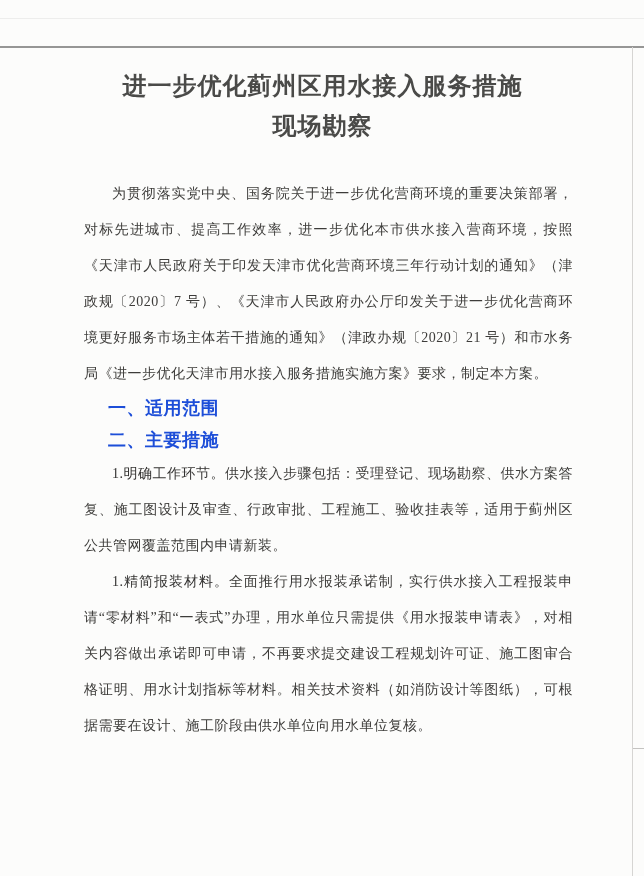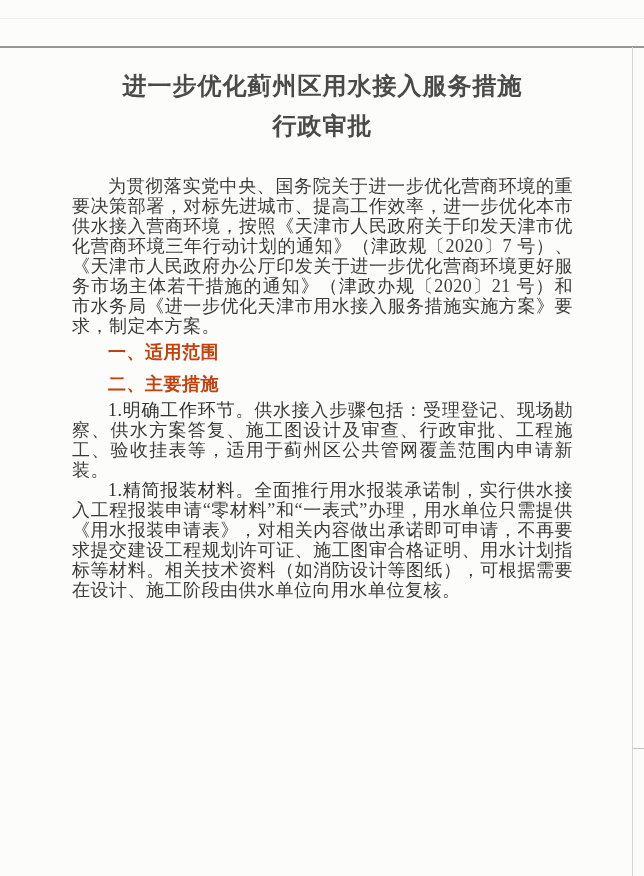--- a/index.html
+++ b/index.html
@@ -39,54 +39,55 @@
     font-family: "Liberation Sans", sans-serif;
     font-size: 24px;
     line-height: 40px;
     font-weight: 600;
     color: #4a4a48;
     text-align: center;
     letter-spacing: 1px;
     margin-bottom: 30px;
   }
   .para {
-    font-size: 18px;
-    line-height: 20px;
+    font-size: 14px;
+    line-height: 36px;
     letter-spacing: 0.5px;
     color: #3d3c3a;
     text-align: justify;
     text-indent: 2em;
+    margin-left: 12px;
   }
   .para-heading {
     font-family: "Liberation Sans", sans-serif;
     font-size: 18px;
     line-height: 32px;
     letter-spacing: 0.5px;
     font-weight: 700;
-    color: #c2410c;
+    color: #1d4ed8;
     text-indent: 2em;
   }
   .item-lead {
     font-weight: 400;
     color: #333231;
   }
 </style>
 </head>
 <body>
 
 <div class="page">
   <div class="rule-faint-top"></div>
   <div class="rule-dark-top"></div>
   <div class="page-edge-vertical"></div>
   <div class="page-edge-tick"></div>
 
   <div class="content">
     <div class="doc-title">
       <div>进一步优化蓟州区用水接入服务措施</div>
-      <div>行政审批</div>
+      <div>现场勘察</div>
     </div>
 
     <p class="para">为贯彻落实党中央、国务院关于进一步优化营商环境的重要决策部署，对标先进城市、提高工作效率，进一步优化本市供水接入营商环境，按照《天津市人民政府关于印发天津市优化营商环境三年行动计划的通知》（津政规〔2020〕7 号）、《天津市人民政府办公厅印发关于进一步优化营商环境更好服务市场主体若干措施的通知》（津政办规〔2020〕21 号）和市水务局《进一步优化天津市用水接入服务措施实施方案》要求，制定本方案。</p>
 
     <p class="para-heading">一、适用范围</p>
 
 
     <p class="para-heading">二、主要措施</p>
 
     <p class="para"><span class="item-lead">1.明确工作环节。</span><span>供水接入步骤包括：受理登记、现场勘察、供水方案答复、施工图设计及审查、行政审批、工程施工、验收挂表等，适用于蓟州区公共管网覆盖范围内申请新装。</span></p>

